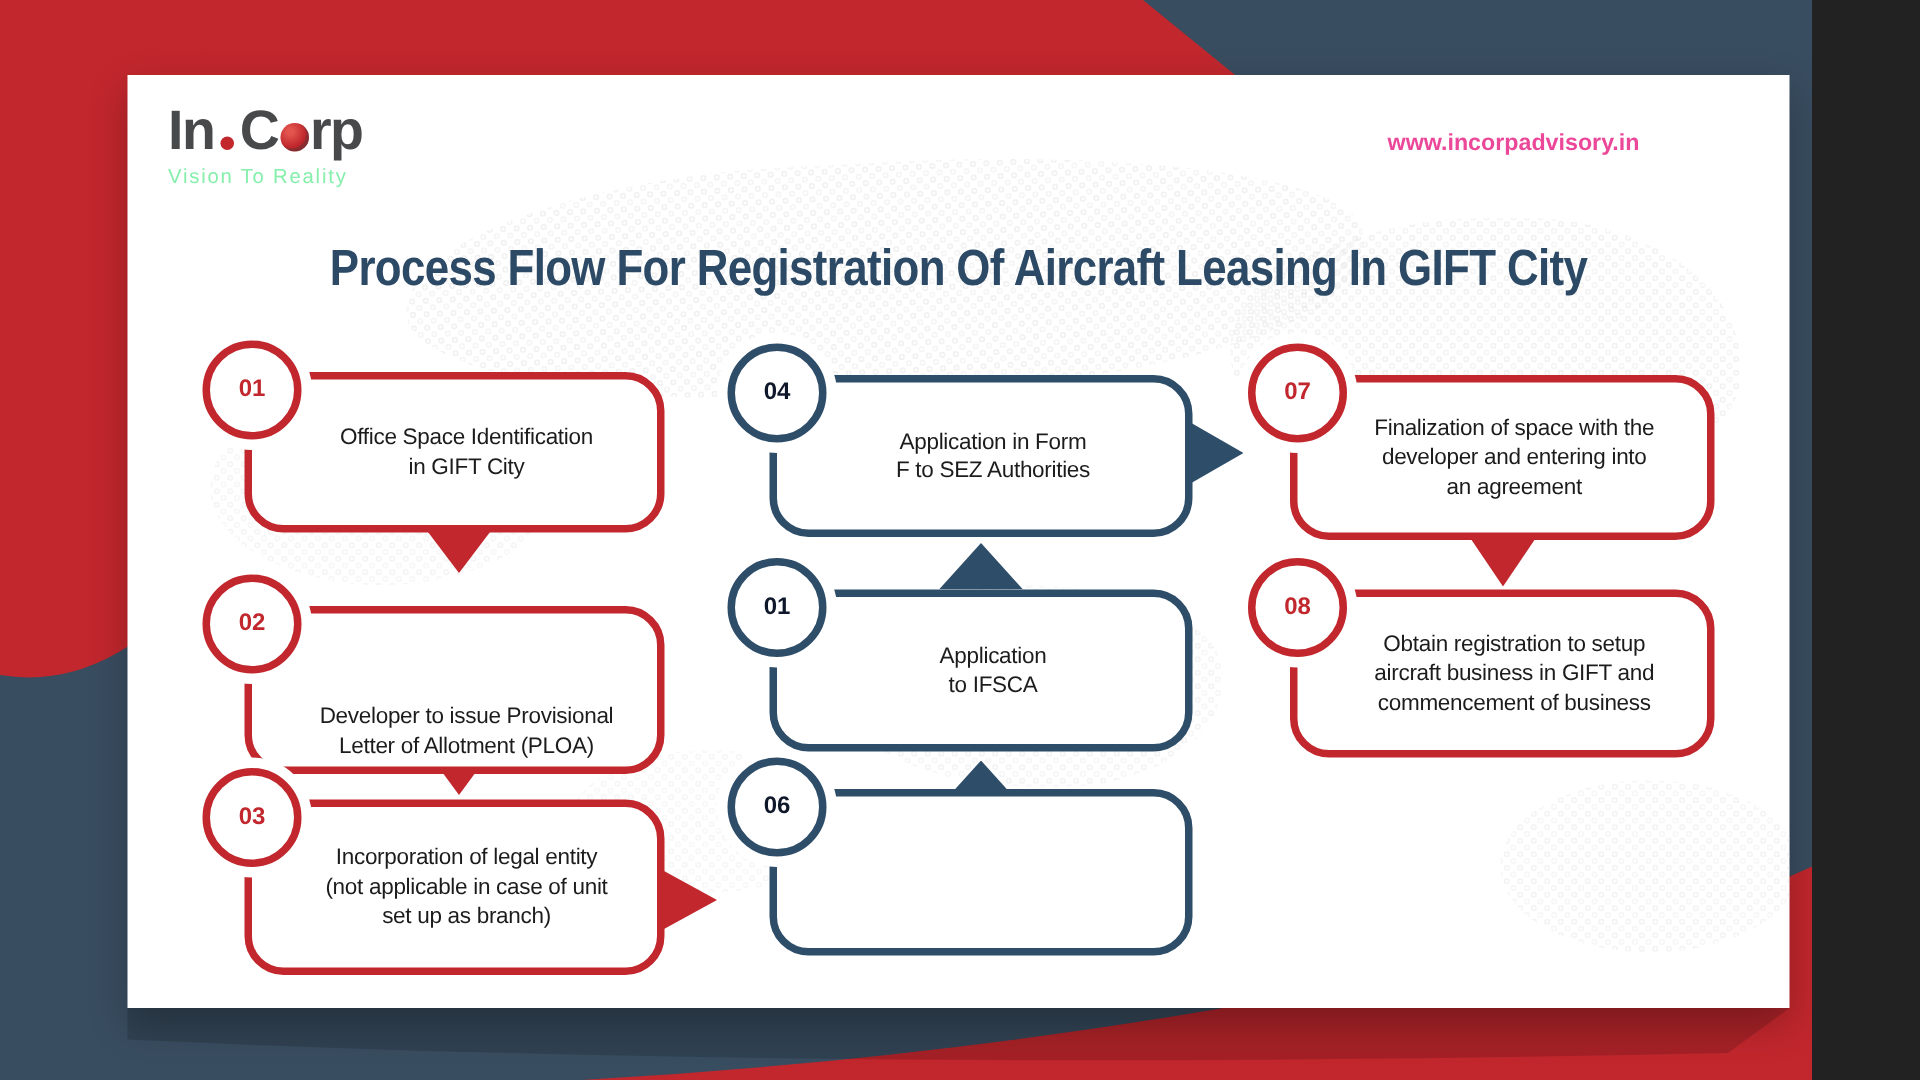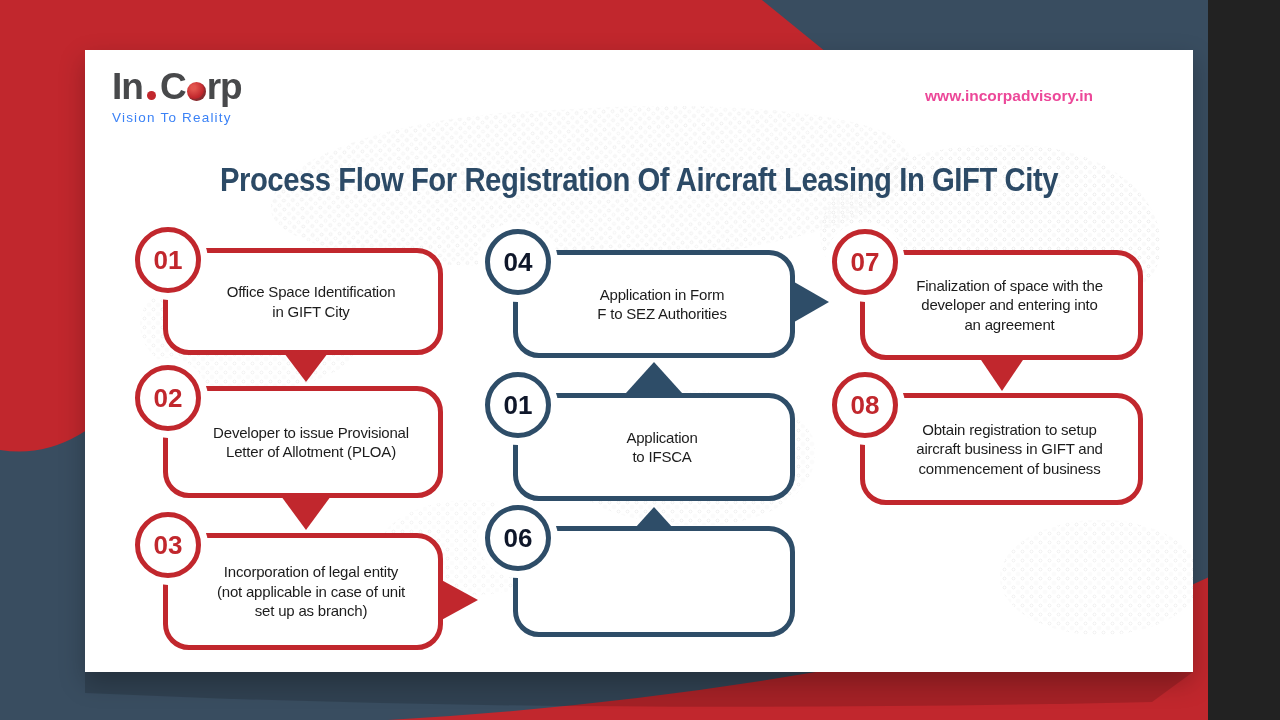--- a/index.html
+++ b/index.html
@@ -26,47 +26,47 @@
 
   
   #logo{position:absolute;left:112px;top:68px;}
   #logo .row{display:flex;align-items:flex-end;color:#48494b;
              font-weight:bold;font-size:37px;letter-spacing:-1px;line-height:1;}
   #logo .dot{width:9px;height:9px;border-radius:50%;background:#c1272d;
              margin:0 4px 5px 4px;}
   #logo .globe{width:19px;height:19px;border-radius:50%;margin:0 1px 4px 1px;
      background:radial-gradient(circle at 34% 30%, #e2544d 12%, #c1272d 55%, #8f1b20 100%);
      box-shadow:inset -2px -2px 0 rgba(60,60,60,.35);}
-  #logo .tagline{margin-top:5px;font-size:13.5px;color:#3b82f6;letter-spacing:1.2px;}
+  #logo .tagline{margin-top:5px;font-size:13.5px;color:#86efac;letter-spacing:1.2px;}
 
   
   #website{position:absolute;right:115px;top:87px;font-size:15.5px;font-weight:bold;color:#ec4899;}
 
   
   #title{position:absolute;left:85px;top:160px;width:1108px;text-align:center;
          font-size:34px;font-weight:bold;color:#2c4a66;letter-spacing:-.5px;
          transform:scaleX(.86);transform-origin:50% 50%;white-space:nowrap;}
 
   
   .step{position:absolute;box-sizing:border-box;background:#fff;border:5px solid;
         border-radius:26px;display:flex;align-items:center;justify-content:center;
         z-index:3;}
   .step.red{border-color:#c1272d;}
   .step.navy{border-color:#2e4d68;}
   .step .txt{white-space:pre-line;text-align:center;font-size:15px;line-height:1.3;
              color:#1c1c1c;letter-spacing:-.2px;padding:4px 14px 4px 30px;}
   .num{position:absolute;left:-33px;top:-26px;width:56px;height:56px;border-radius:50%;
        background:#fff;border:5px solid;box-shadow:0 0 0 7px #ffffff;
        display:flex;align-items:center;justify-content:center;
-       font-size:26px;font-weight:bold;z-index:4;}
+       font-size:16px;font-weight:bold;z-index:4;}
   .step.red .num{border-color:#c1272d;color:#c1272d;}
   .step.navy .num{border-color:#2e4d68;color:#0f172a;}
 
   .s1{left:163px;top:248px;width:280px;height:107px;}
-  .s2{left:163px;top:386px;width:280px;height:112px;}
+  .s2{left:163px;top:404px;width:280px;height:112px;align-items:flex-end;}
   .s3{left:163px;top:533px;width:280px;height:117px;}
   .s4{left:513px;top:250px;width:282px;height:108px;}
   .s5{left:513px;top:393px;width:282px;height:108px;}
   .s6{left:513px;top:526px;width:282px;height:111px;}
   .s7{left:860px;top:250px;width:283px;height:110px;}
   .s8{left:860px;top:393px;width:283px;height:112px;}
 
   
   .arr{position:absolute;z-index:2;}
   .arr.redfill{background:#c1272d;}

